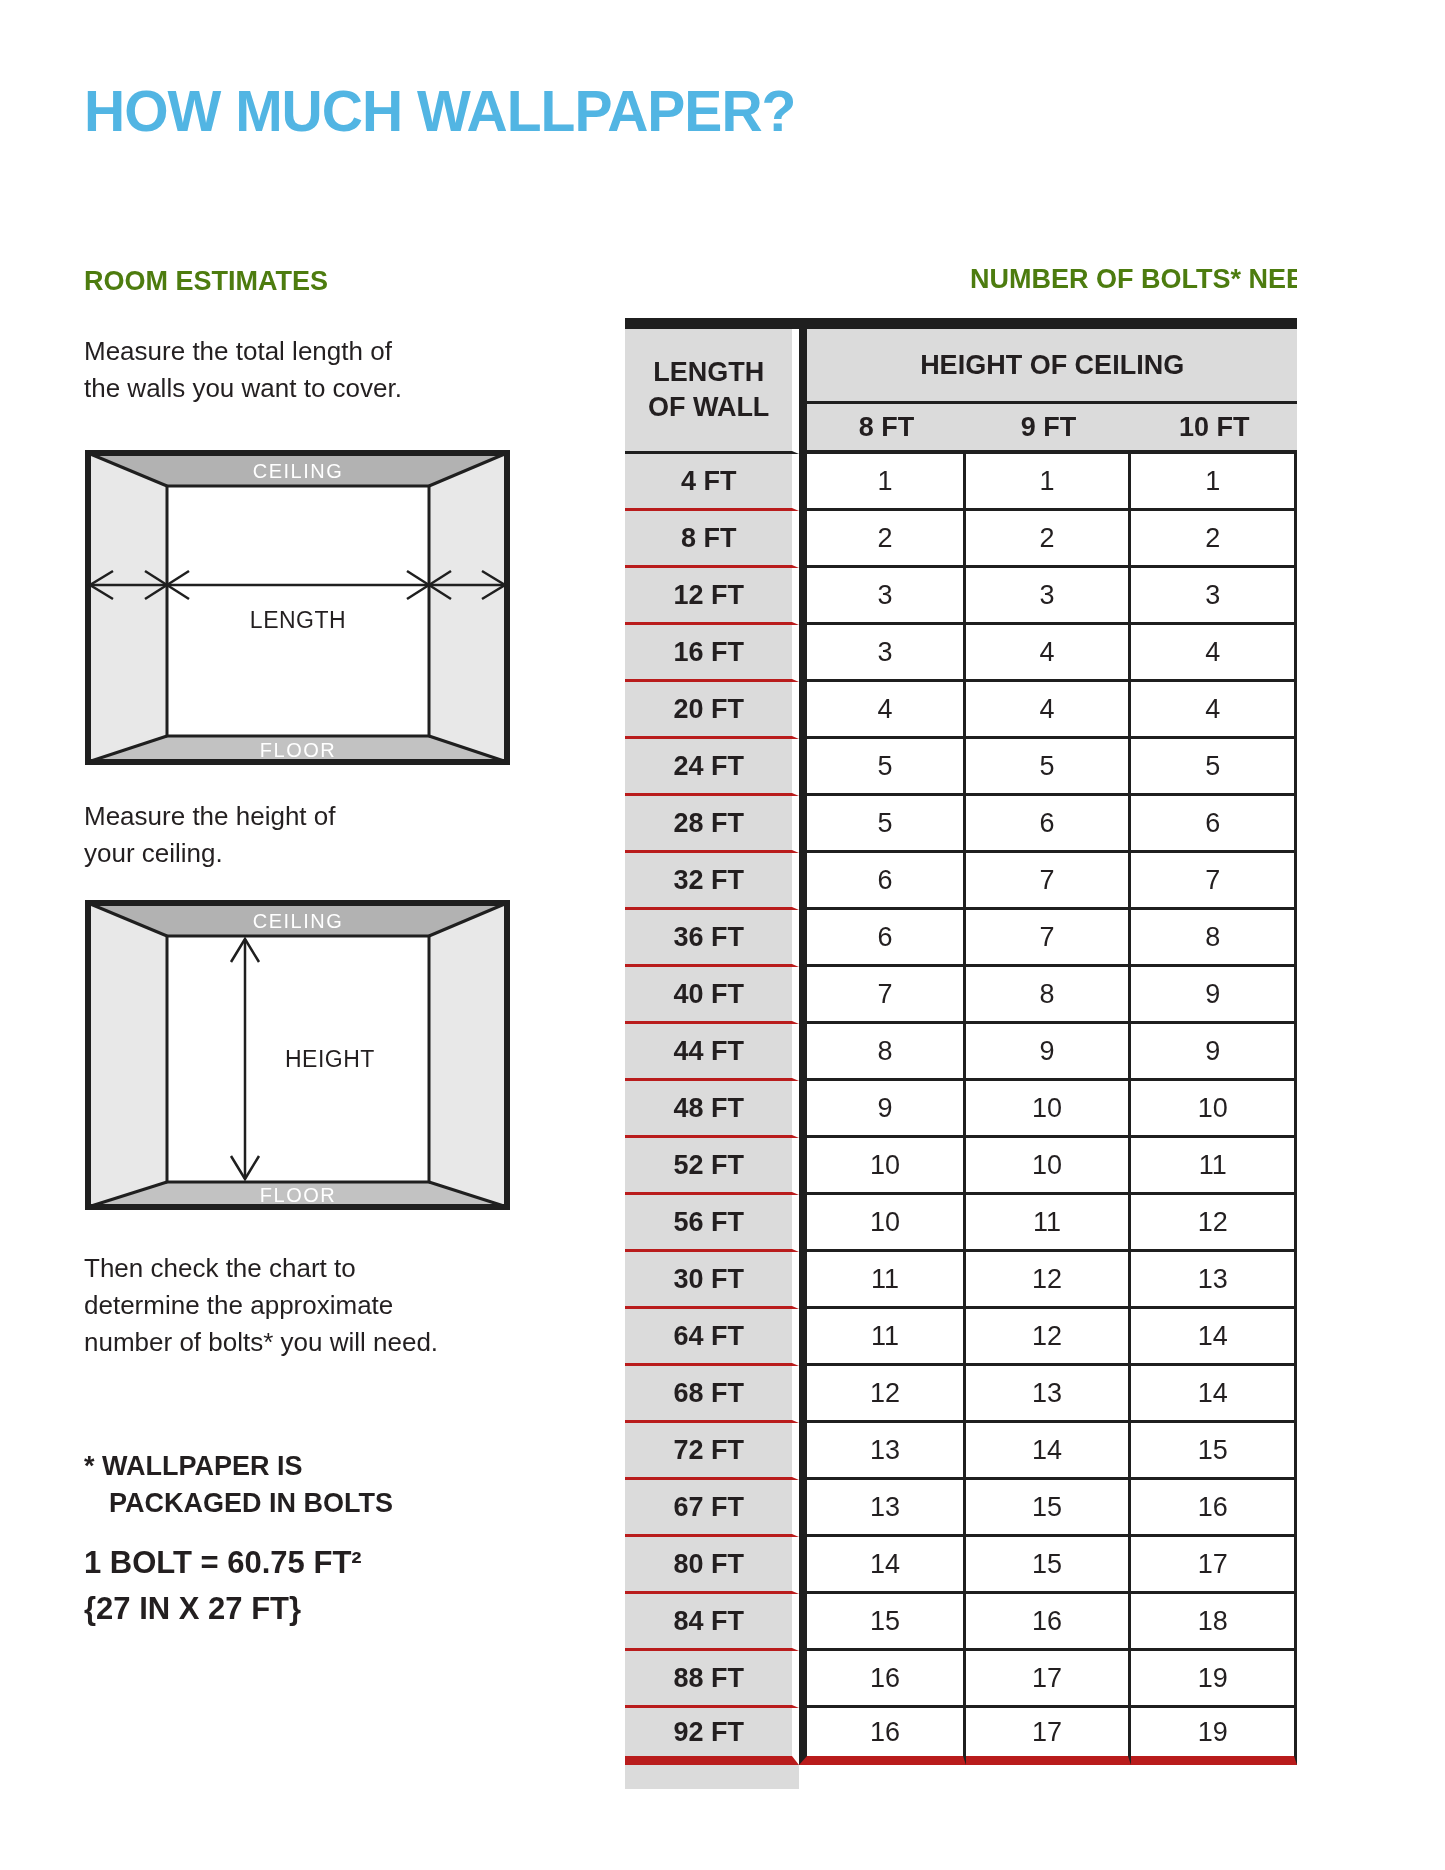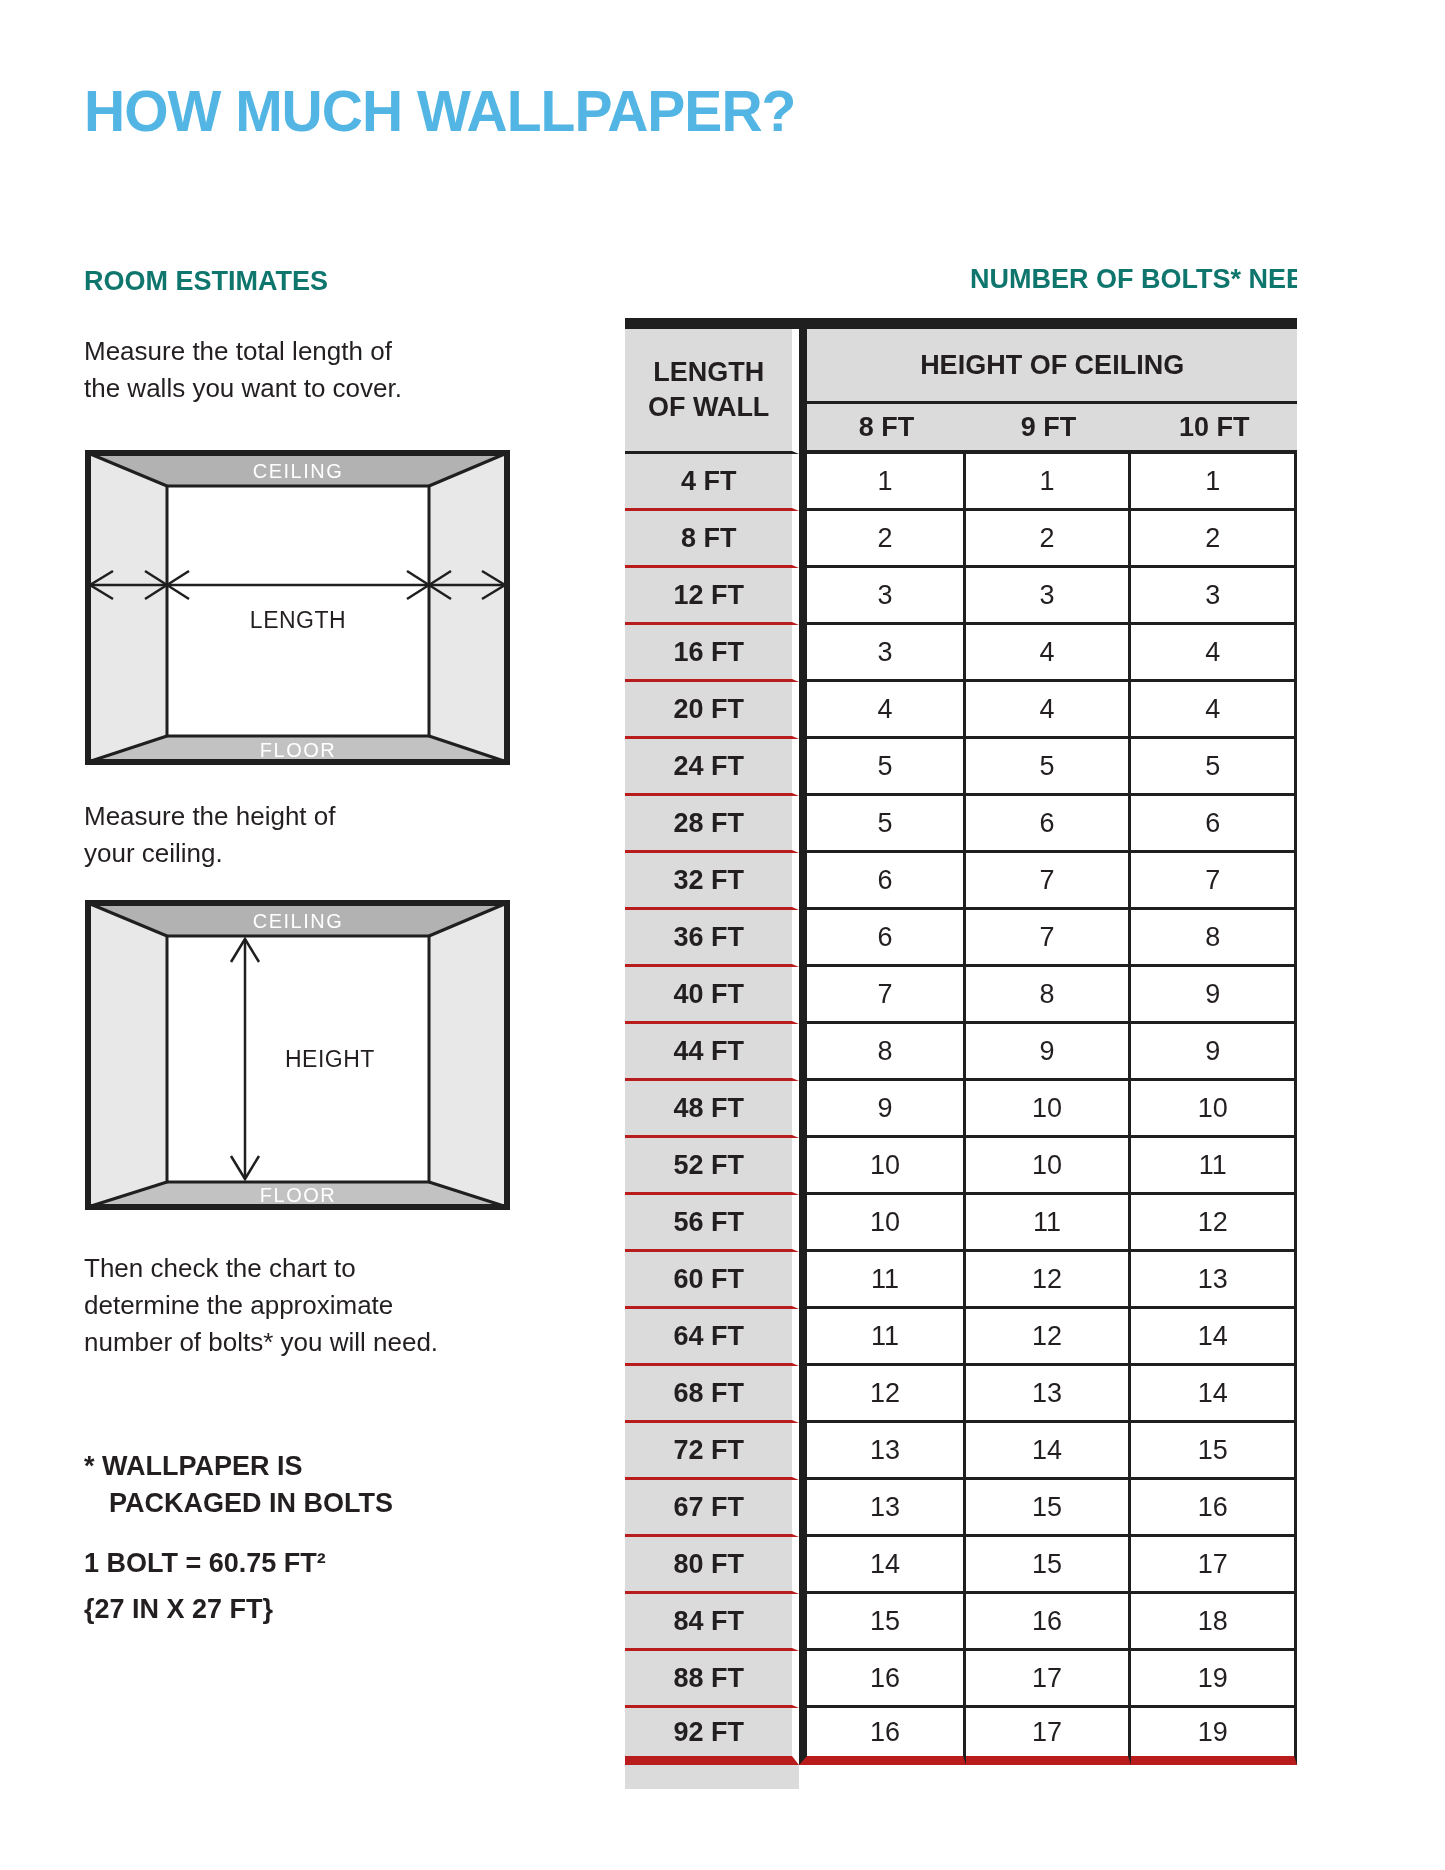--- a/index.html
+++ b/index.html
@@ -20,21 +20,21 @@
     left: 84px; top: 78px;
     font-size: 57px;
     font-weight: 700;
     letter-spacing: -1px;
     color: #52b5e3;
     white-space: nowrap;
   }
   .section-heading {
     font-size: 27px;
     font-weight: 700;
-    color: #0f766e;
+    color: #4d7c0f;
     white-space: nowrap;
   }
   .room-heading { position: absolute; left: 84px; top: 266px; }
   .table-heading {
     position: absolute;
     left: 625px; top: 264px;
     width: 736px;
     text-align: right;
   }
   .body-text {
@@ -66,21 +66,21 @@
     font-size: 27px;
     font-weight: 700;
     line-height: 37px;
     white-space: pre-line;
     padding-left: 25px;
     text-indent: -25px;
   }
   .bolt-info {
     position: absolute;
     left: 84px; top: 1540px;
-    font-size: 27px;
+    font-size: 31px;
     font-weight: 700;
     line-height: 46px;
   }
   
   .table-wrap { position: absolute; left: 625px; top: 318px; }
   table.bolts {
     border-collapse: separate;
     border-spacing: 0;
     border-top: 11px solid #1f1f1f;
     table-layout: fixed;
@@ -329,21 +329,21 @@
   </tr>
 
   <tr>
     <th class="len">56 FT</th>
     <td>10</td>
     <td>11</td>
     <td>12</td>
   </tr>
 
   <tr>
-    <th class="len">60 FT</th>
+    <th class="len">30 FT</th>
     <td>11</td>
     <td>12</td>
     <td>13</td>
   </tr>
 
   <tr>
     <th class="len">64 FT</th>
     <td>11</td>
     <td>12</td>
     <td>14</td>

